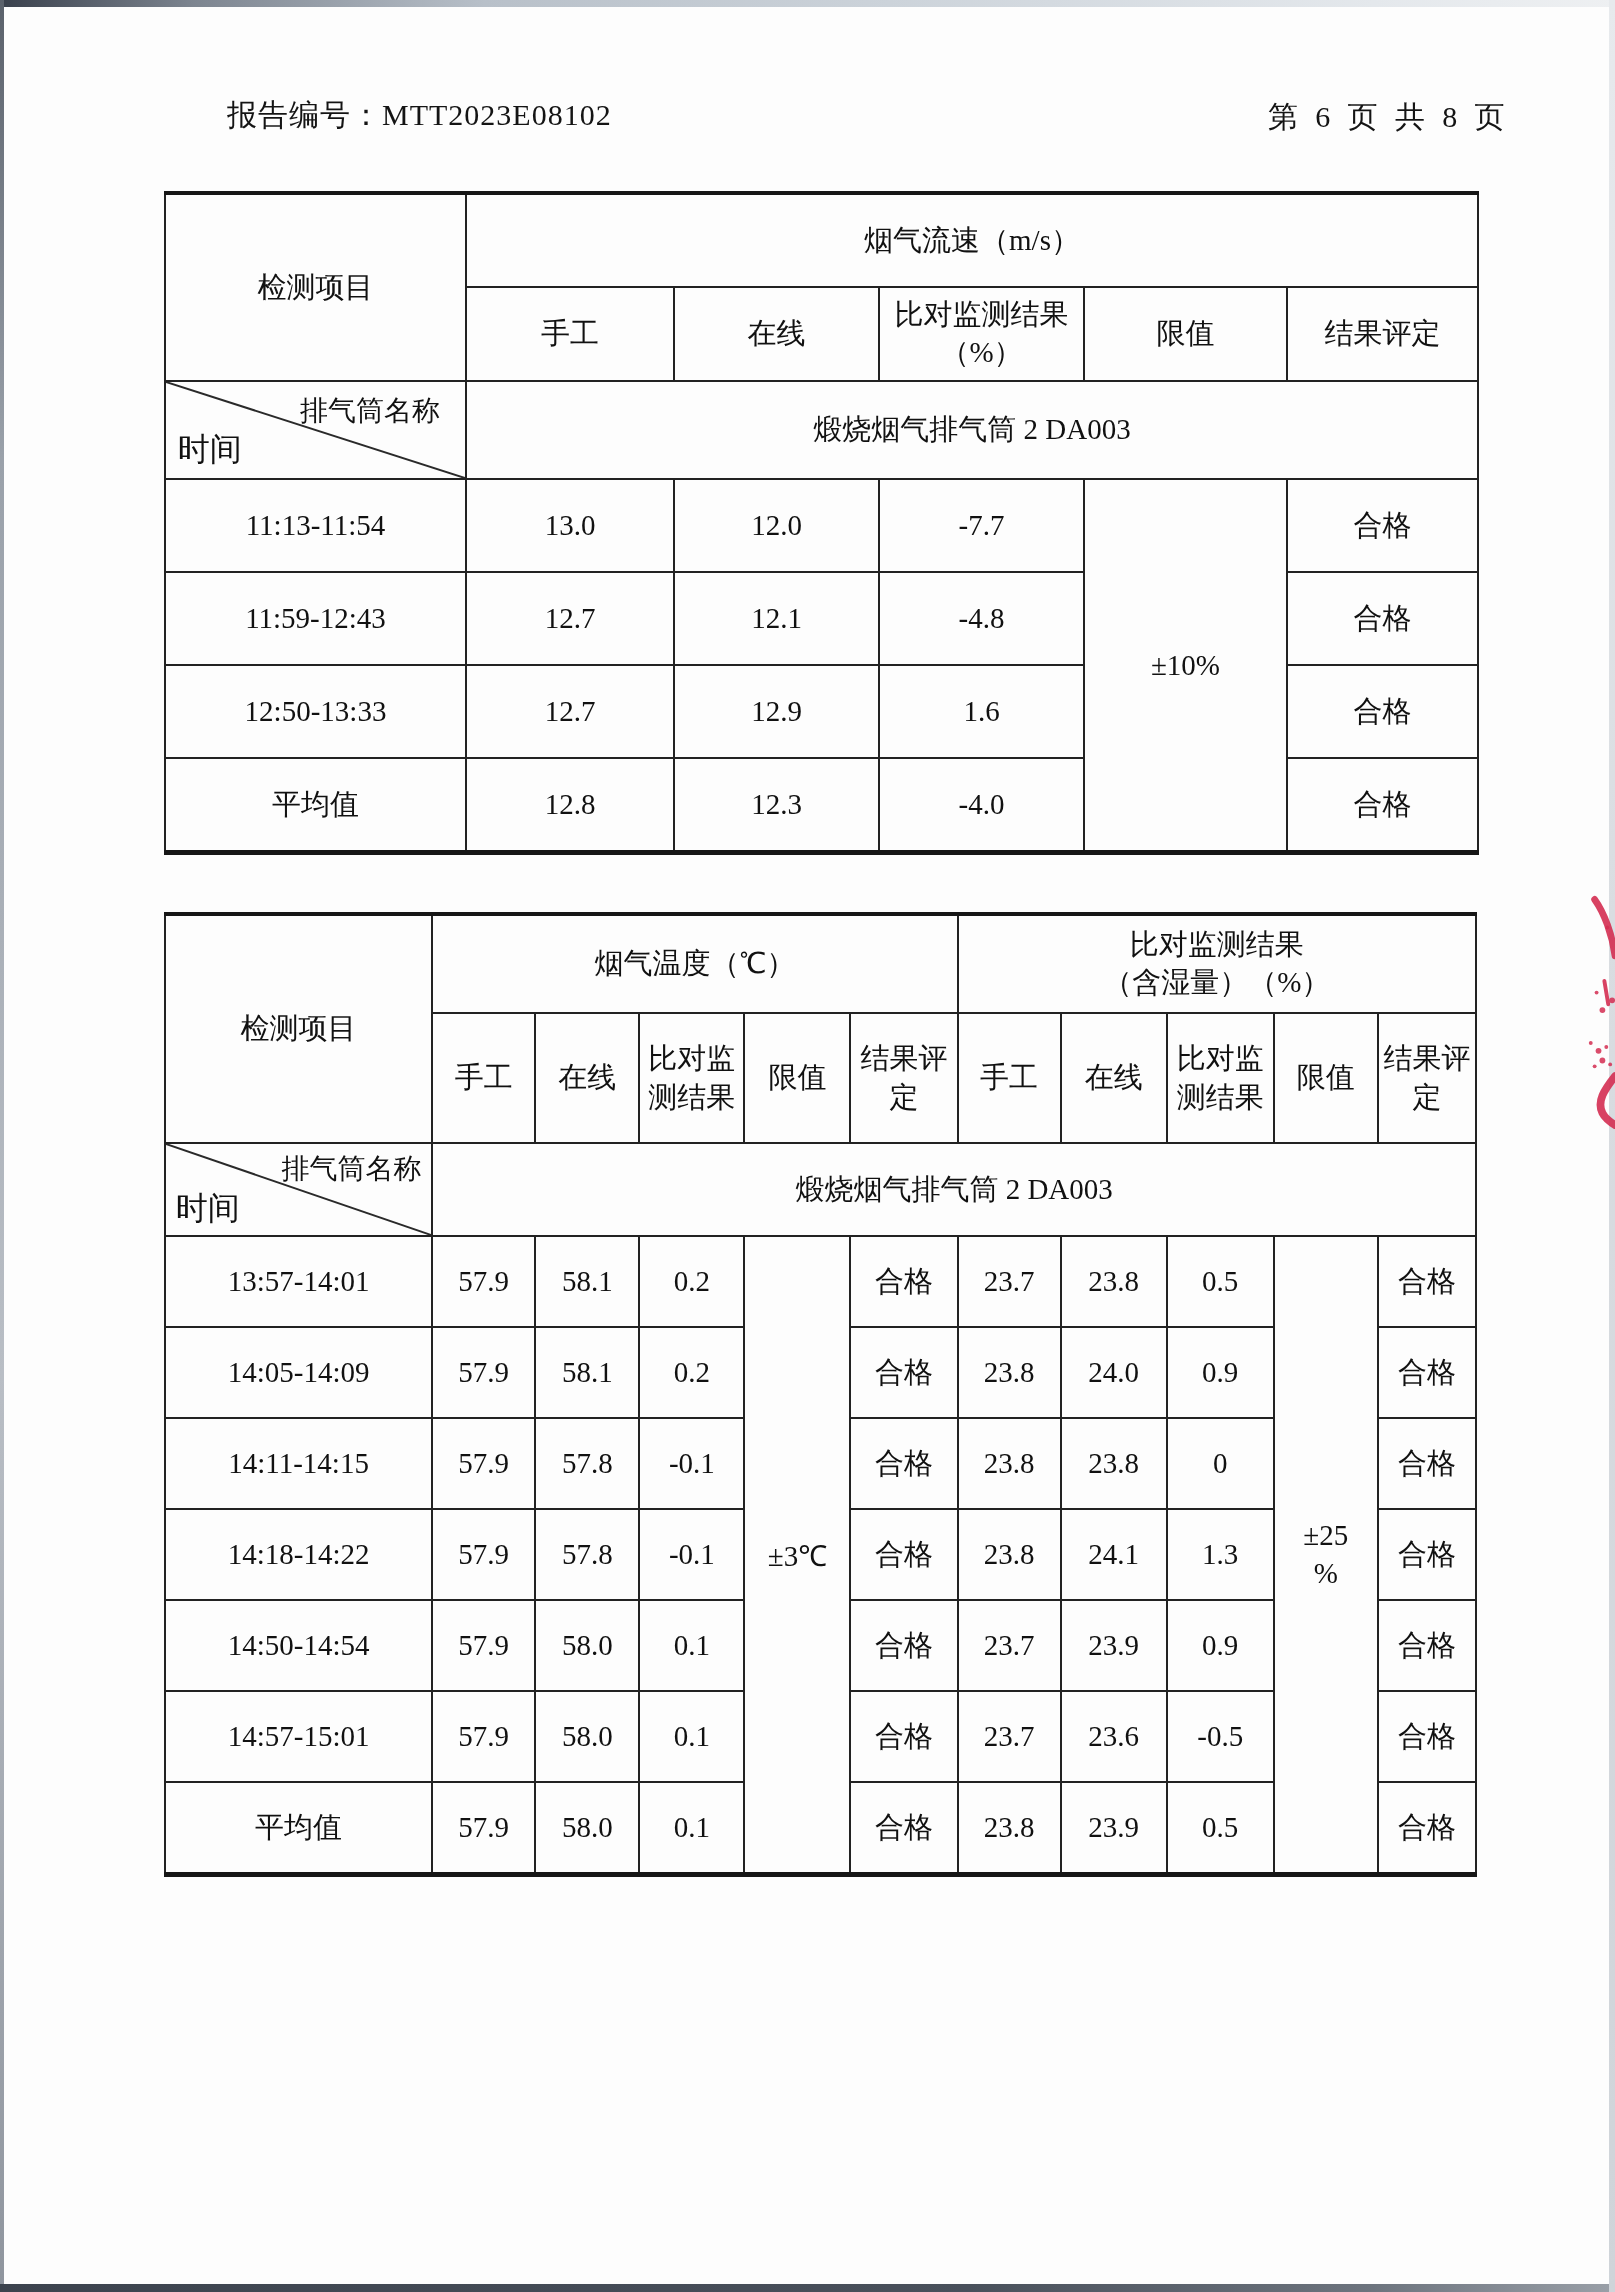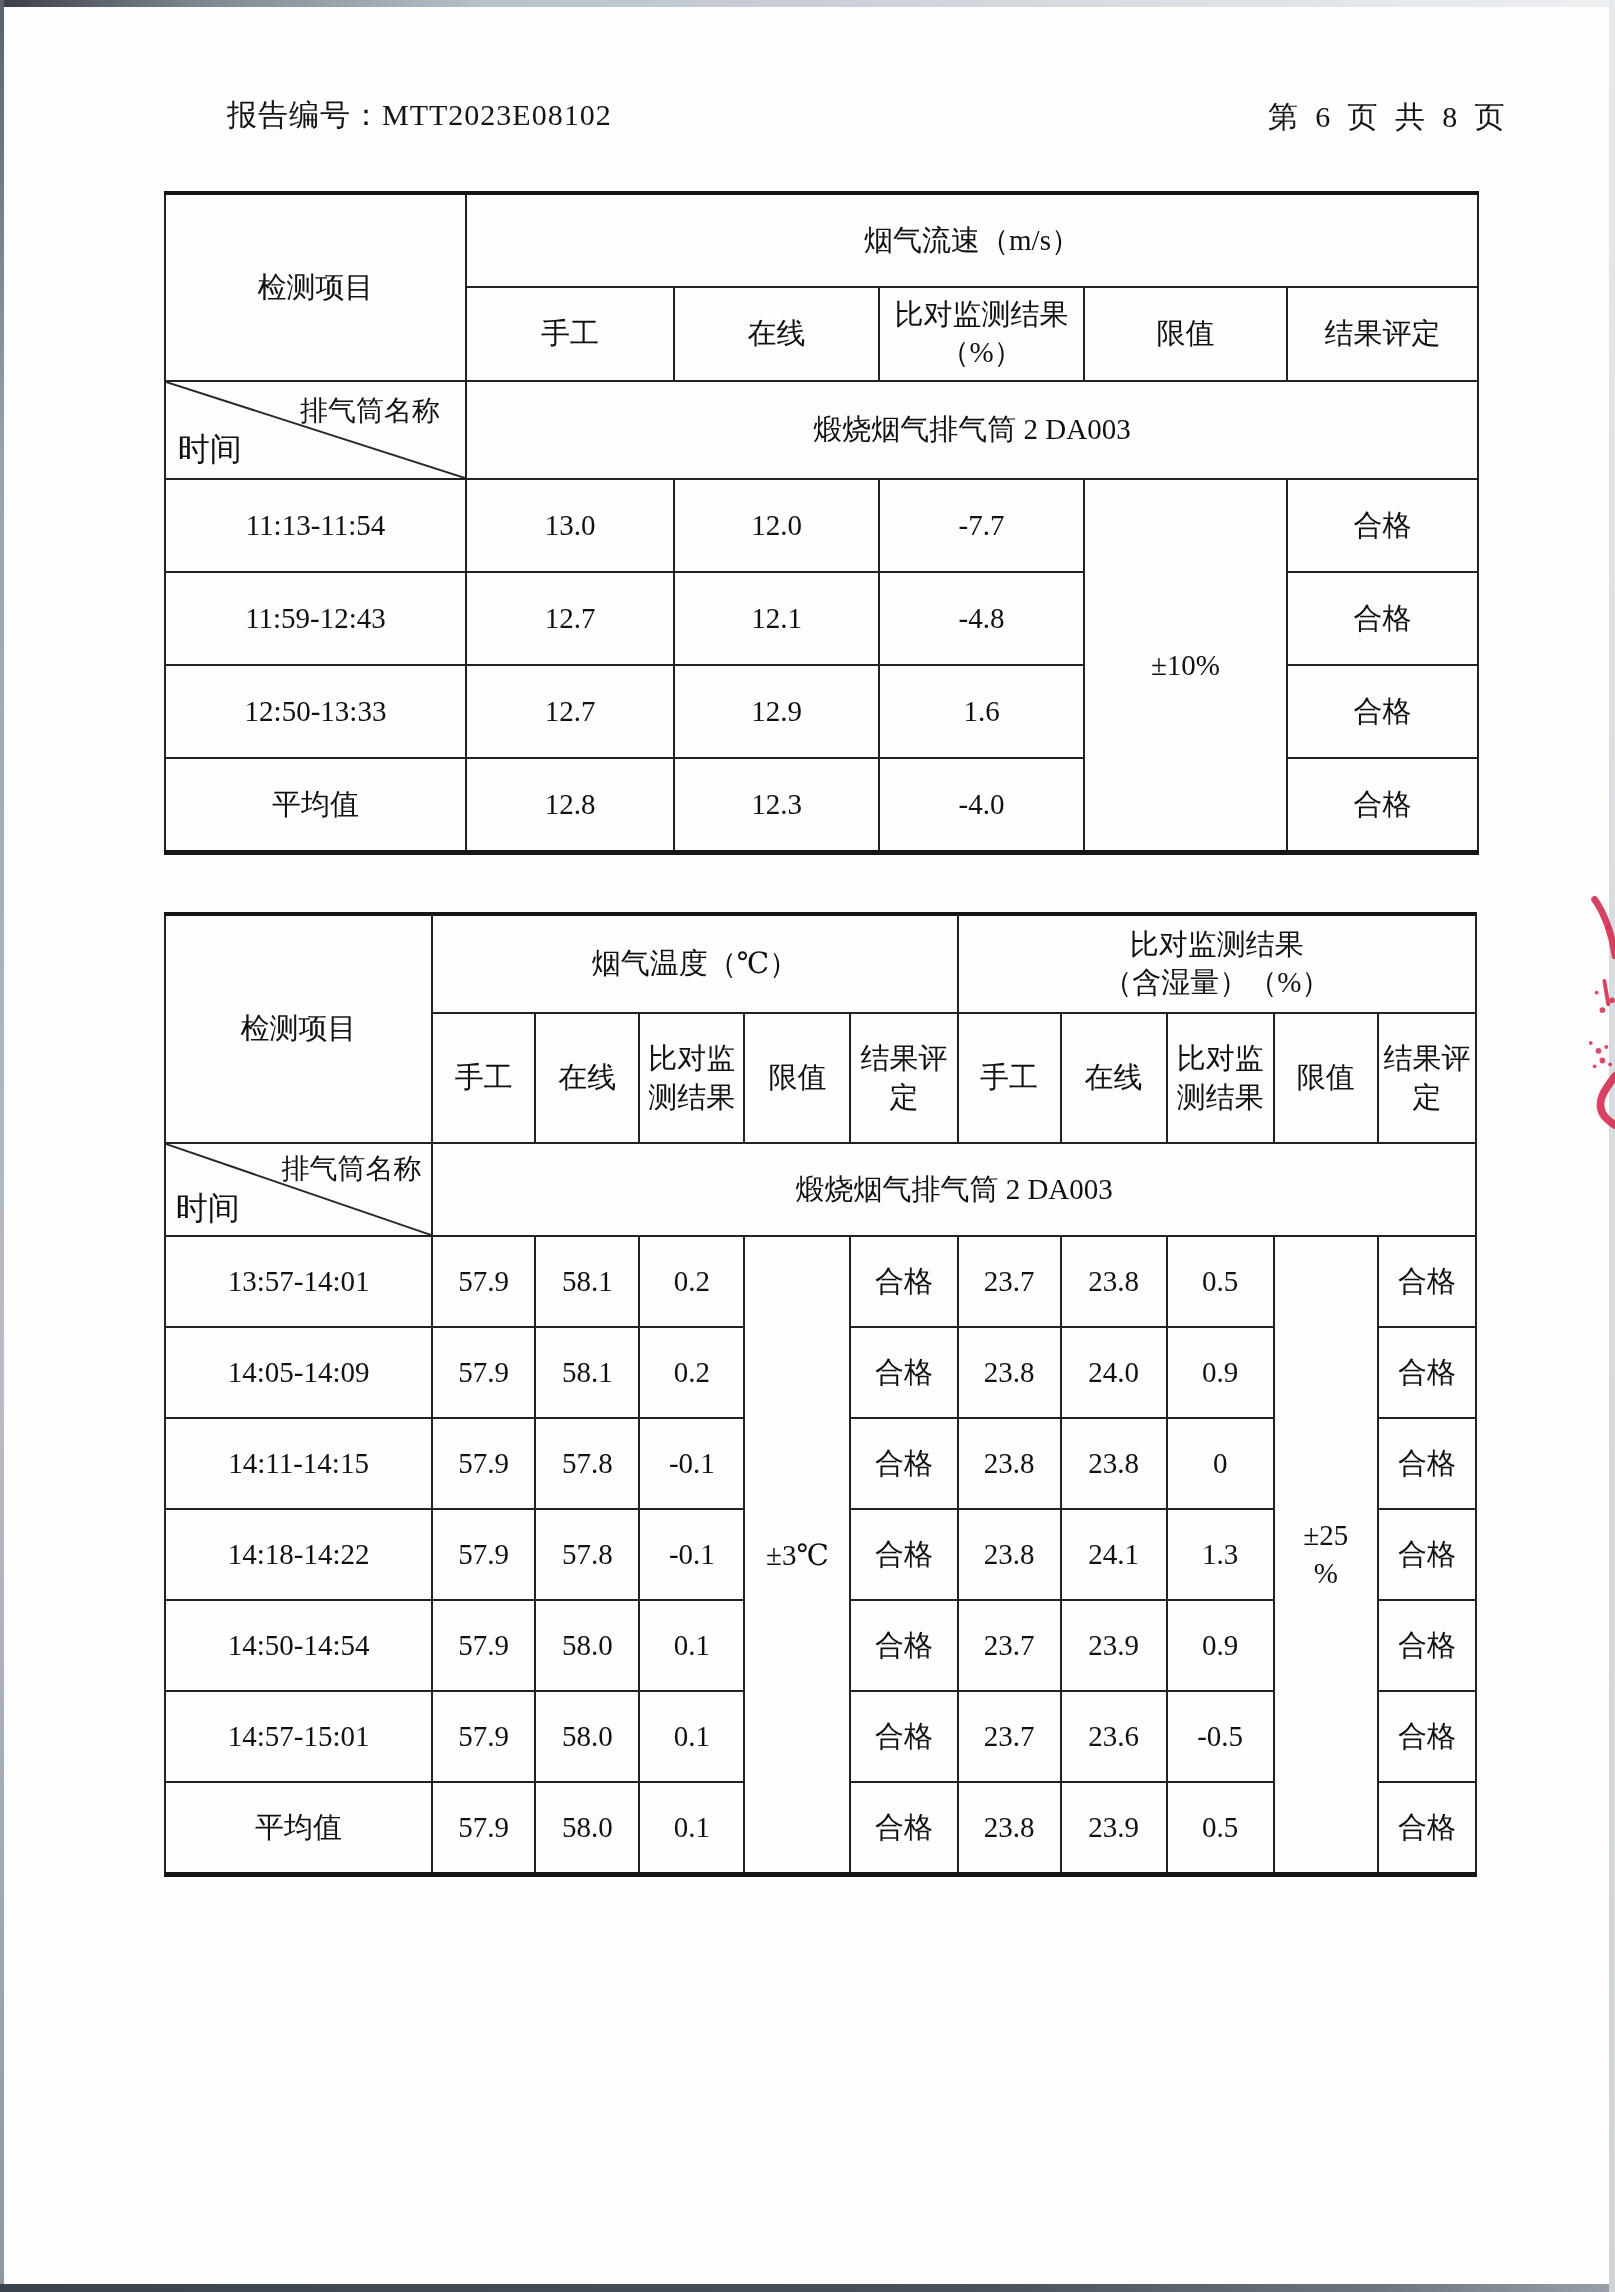--- a/index.html
+++ b/index.html
@@ -2,21 +2,21 @@
 <html><head>
 <meta charset="utf-8">
 <style>
   html,body{margin:0;padding:0;}
   body{
     width:1616px;height:2293px;
     background:#ffffff;
     font-family:"Liberation Serif","DejaVu Serif",serif;
     color:#141414;
   }
-  .page{position:relative;width:1616px;height:2293px;background:#fdfdfd;overflow:hidden;}
+  .page{position:relative;width:1616px;height:2293px;background:#fdfdfd;overflow:hidden;font-family:Liberation Serif, serif;}
 
   
   .edge{position:absolute;}
   .edge-top{left:0;top:0;width:1616px;height:6.8px;
     background:linear-gradient(to right,#39404c,#7d8590 12%,#b8c0c9 30%,#ccd3da 55%,#e4e8ec 85%,#eef0f2);}
   .edge-left{left:0;top:0;width:3.9px;height:2293px;
     background:linear-gradient(to bottom,#5a616b,#9aa1aa 20%,#b9bec5 60%,#8f959e);}
   .edge-bottom{left:0;top:2284px;width:1616px;height:8.8px;
     background:linear-gradient(to right,#3c434e,#49505b 60%,#6d747e 85%,#9aa0a8);}
   .edge-right{left:1609px;top:0;width:6.8px;height:2293px;

